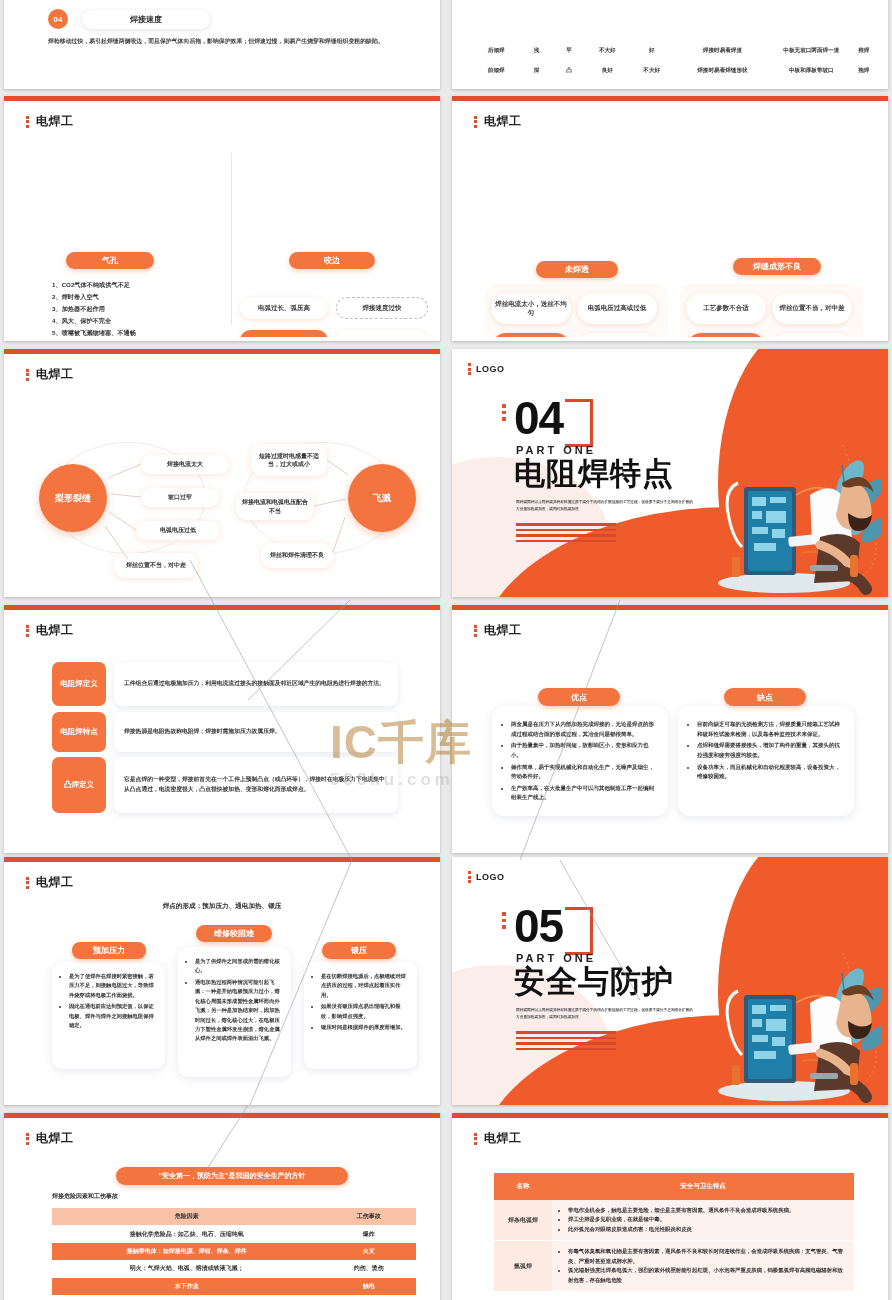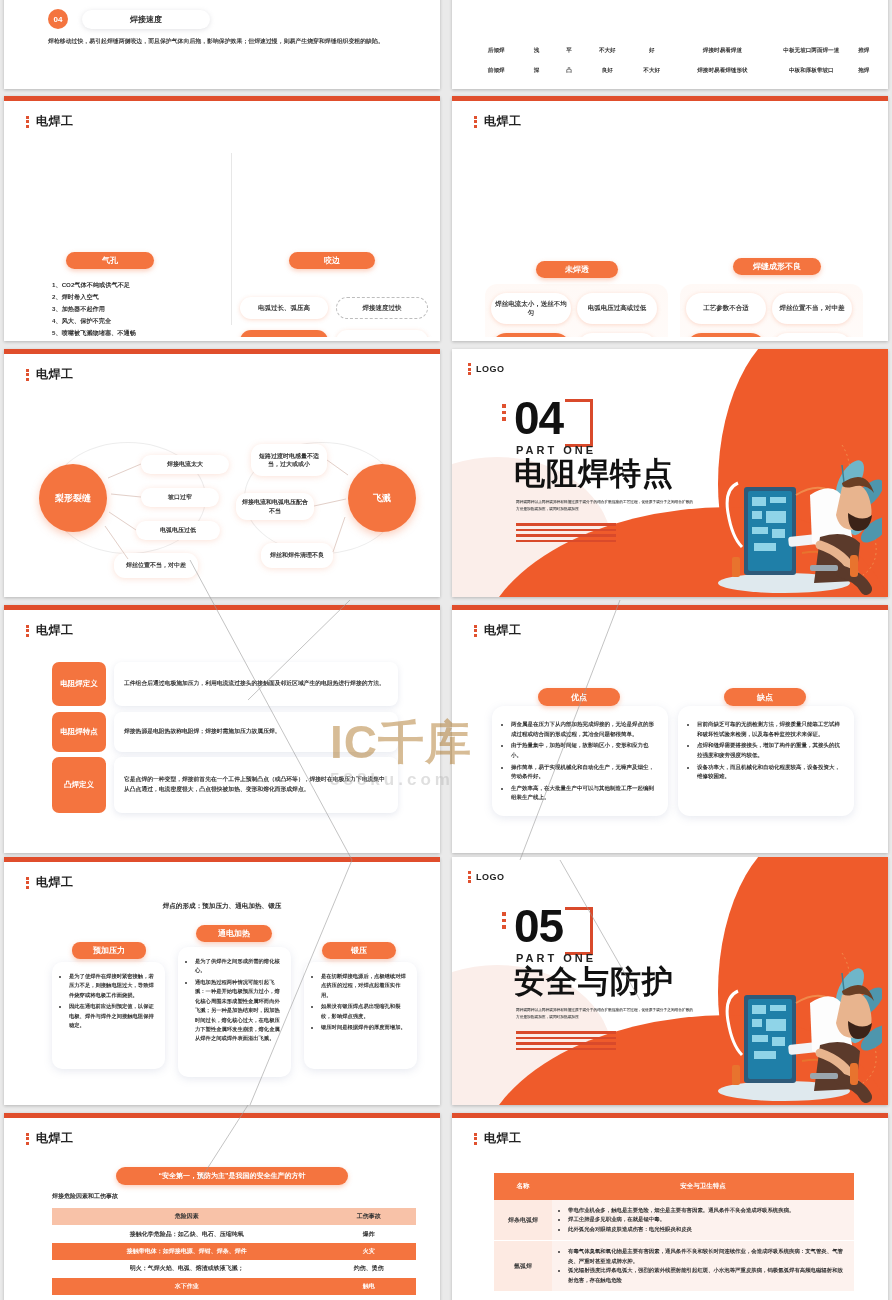--- a/index.html
+++ b/index.html
@@ -565,21 +565,21 @@
           </ul>
         </div>
       <div class="panel n3">
           <ul id="sh-3">
             <li>是在切断焊接电源后，点极继续对焊点挤压的过程，对焊点起着压实作用。</li>
             <li>如果没有锻压焊点易出现缩孔和裂纹，影响焊点强度。</li>
             <li>锻压时间是根据焊件的厚度而增加。</li>
           </ul>
         </div>
       <div class="pill cap c1">预加压力</div>
-      <div class="pill cap c2">通电加热</div>
+      <div class="pill cap c2">维修较困难</div>
       <div class="pill cap c3">锻压</div>
     </div>
   </div>
 
   <div class="slide sec" id="secB">
     <div class="blobL"></div>
     <div class="blobOrangeR"></div>
     <div class="blobOrangeB"></div>
     <div class="logo">
       <span class="dots3">

